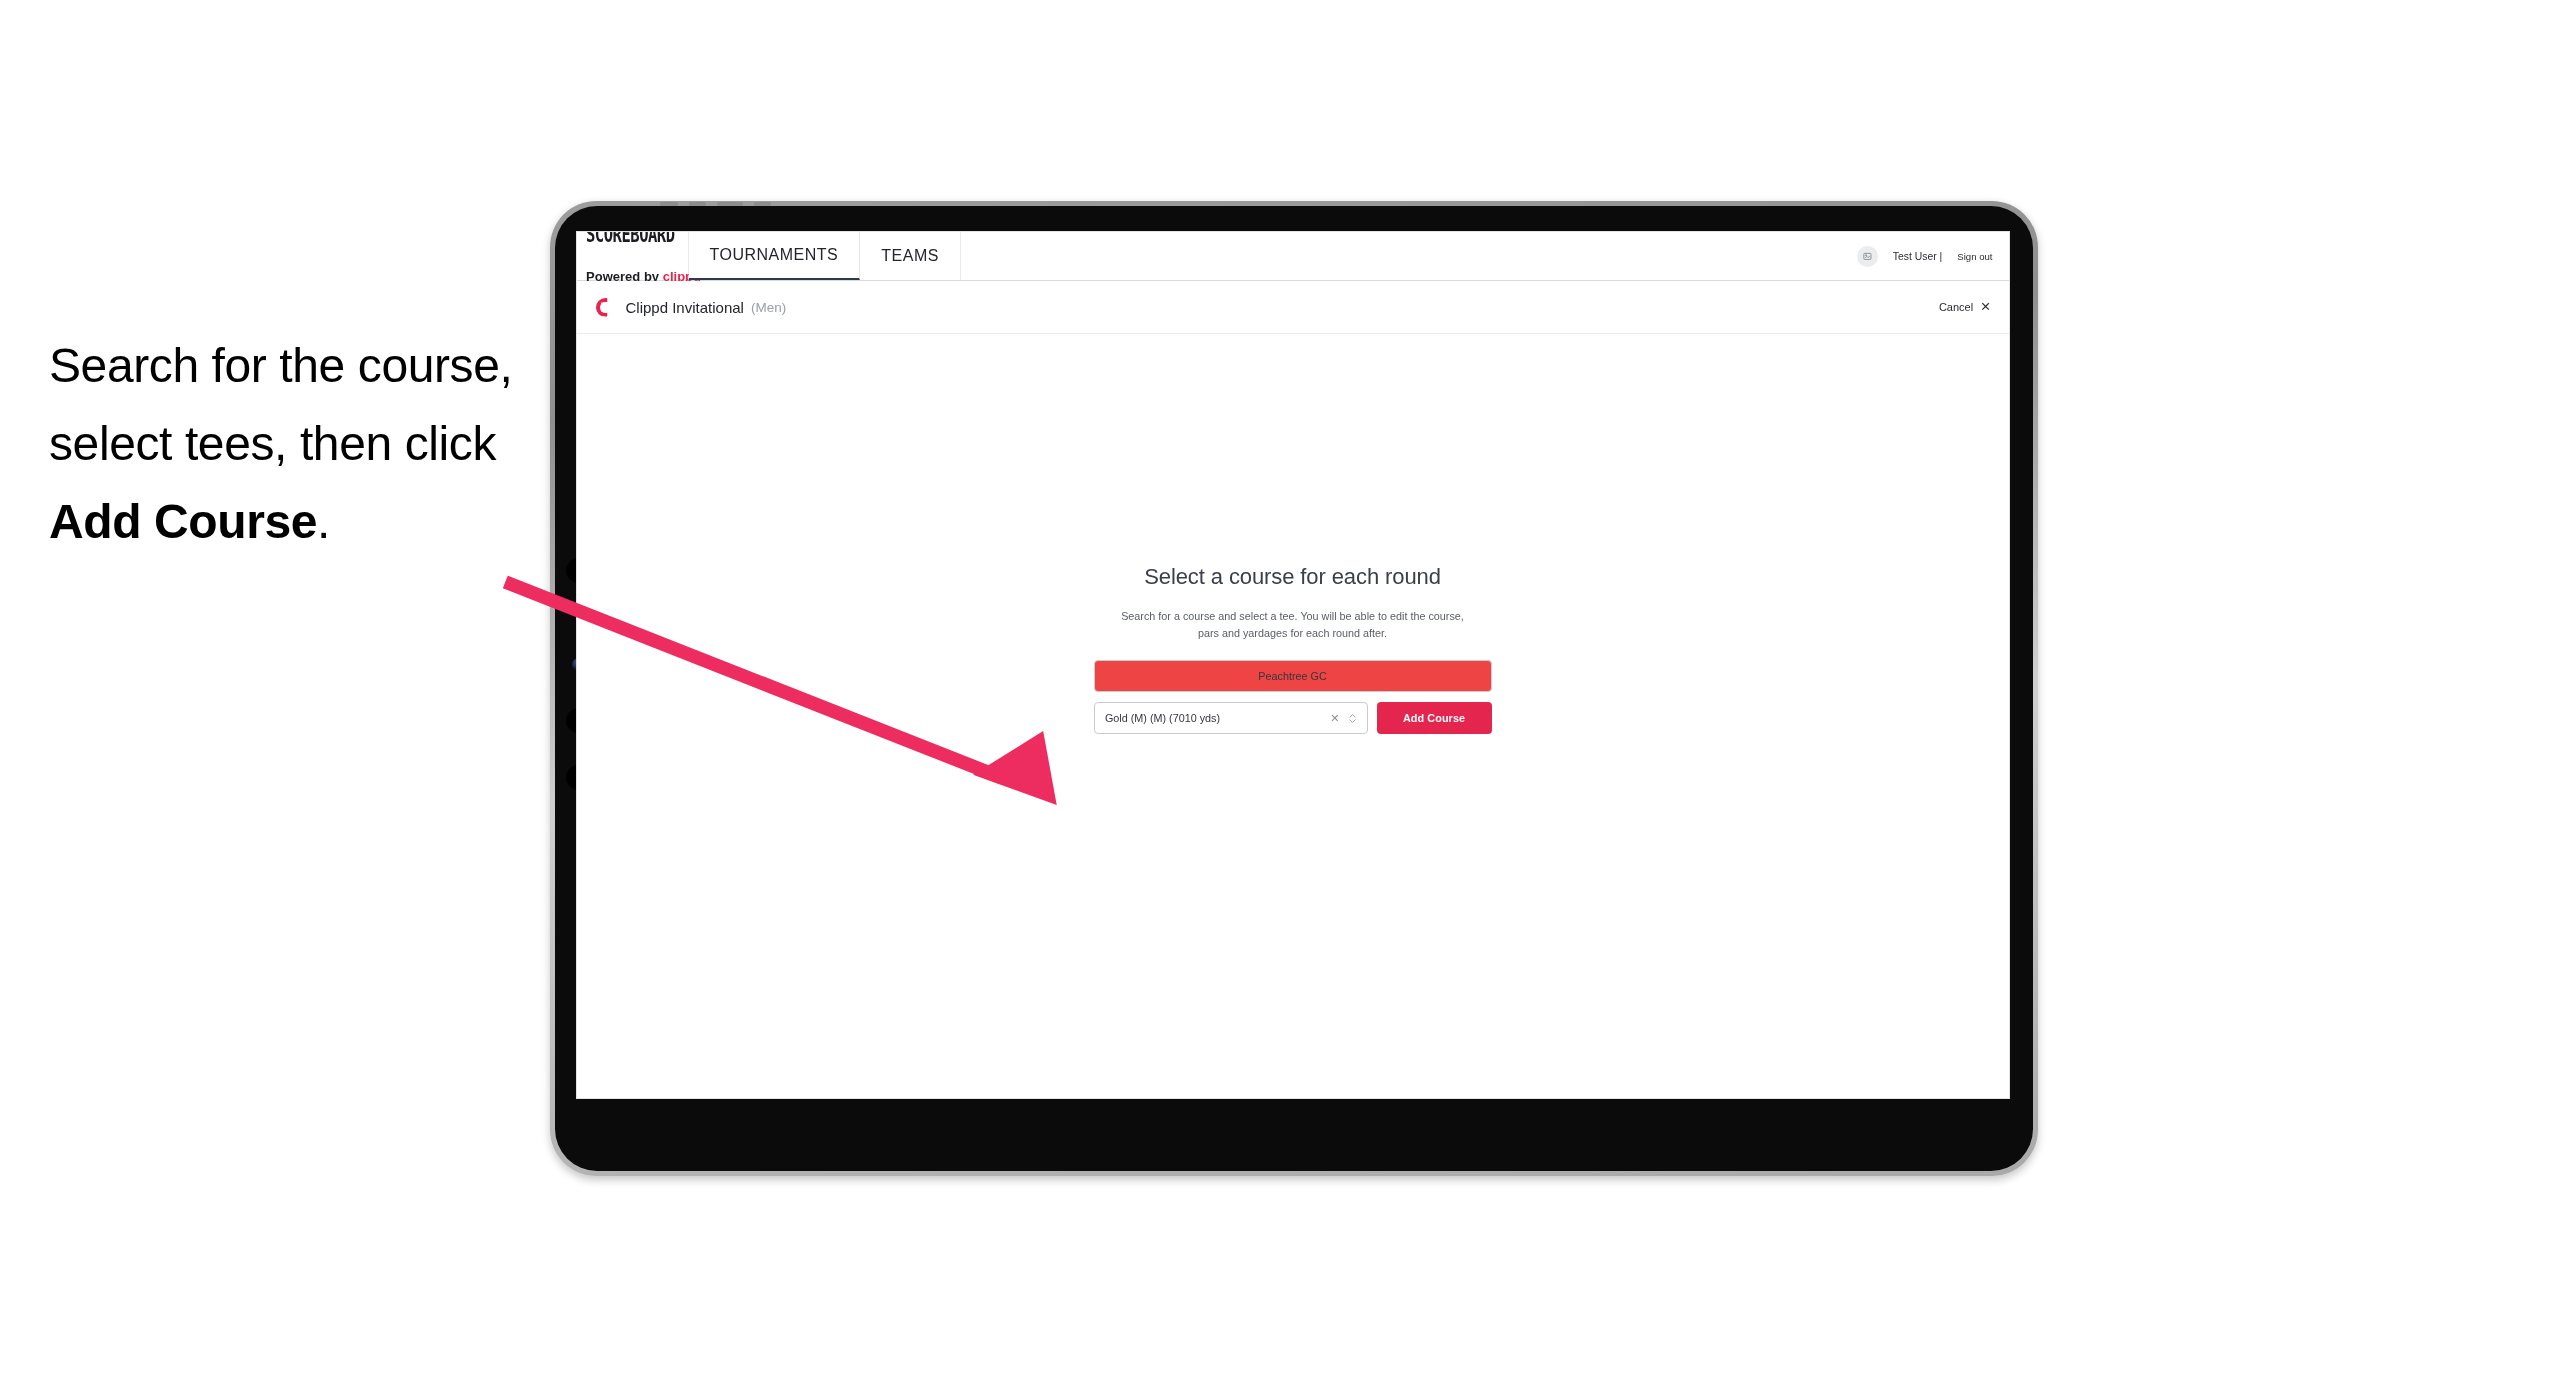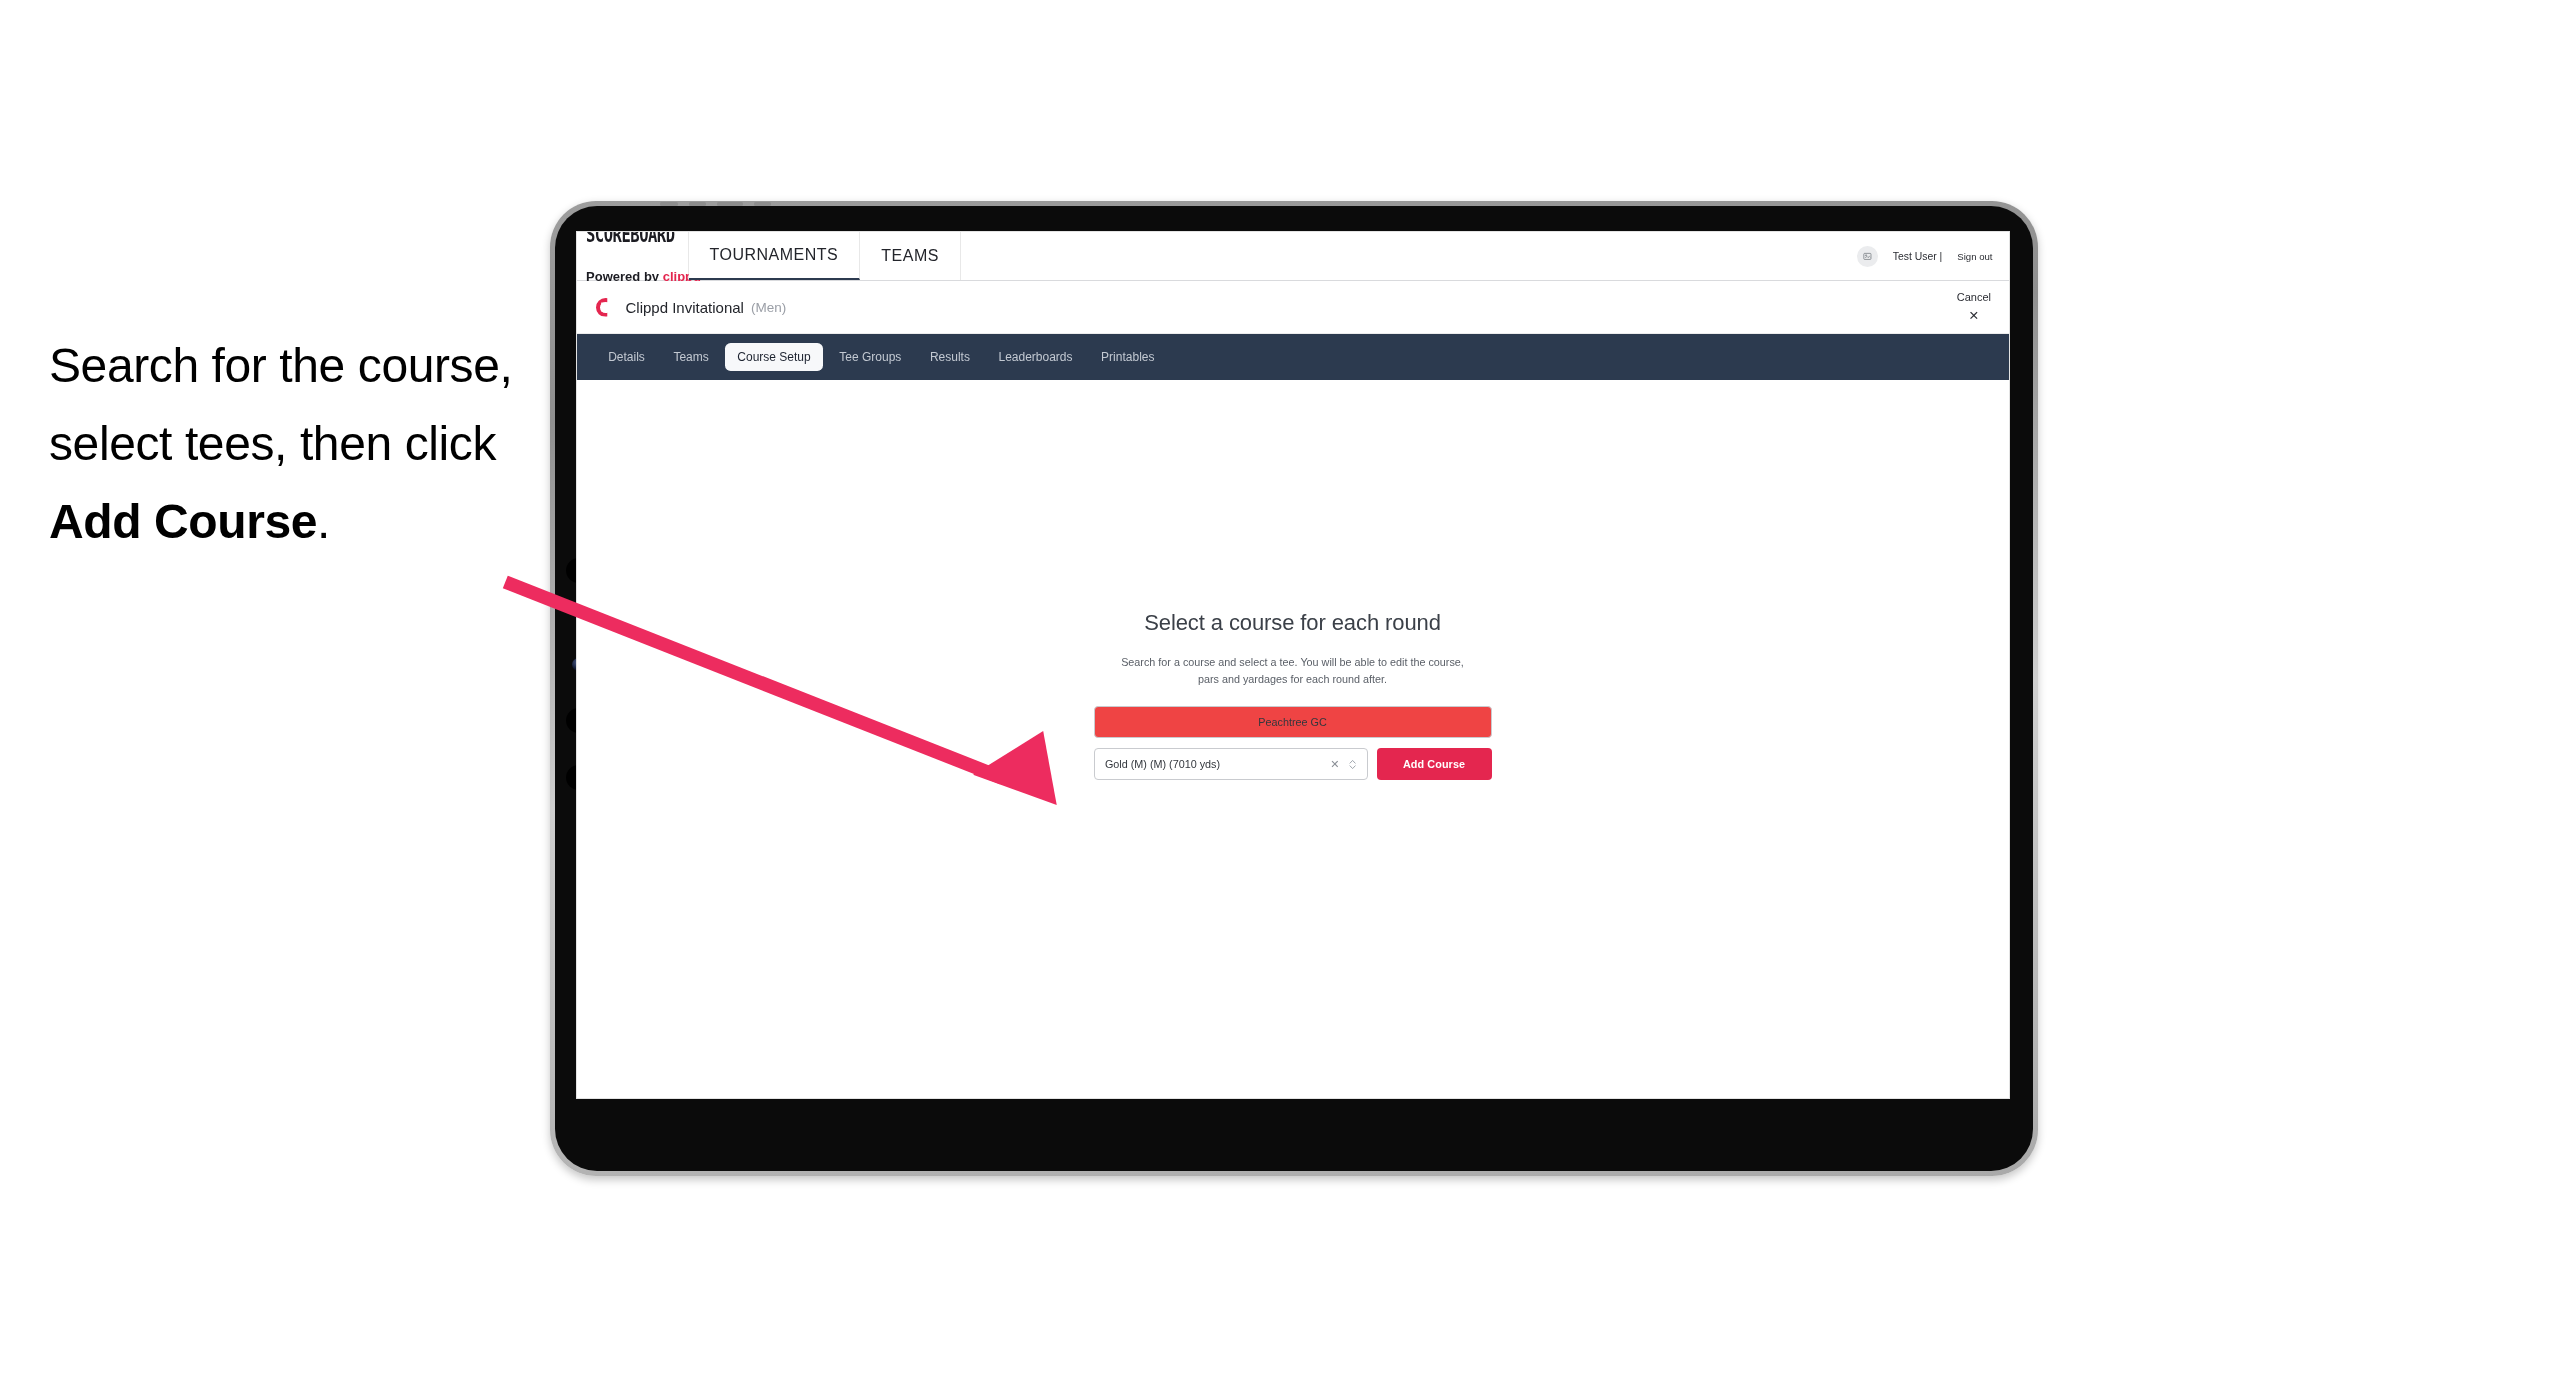--- a/index.html
+++ b/index.html
@@ -186,21 +186,21 @@
   }
   .cmark::before{
     content:"";
     position:absolute; inset:0;
     border: 4px solid #e4264f;
     border-radius: 50%;
     clip-path: polygon(0 0, 62% 0, 62% 26%, 30% 26%, 30% 74%, 62% 74%, 62% 100%, 0 100%);
   }
   .t-name { font-size: 15px; color: #23252b; }
   .t-gender { font-size: 13.5px; color: #9a9ea6; margin-left: 7.2px; }
-  .titlerow-right { margin-left: auto; display: flex; align-items: center; gap: 7.2px; cursor: pointer; flex-direction: column; }
+  .titlerow-right { margin-left: auto; display: flex; align-items: center; gap: 7.2px; cursor: pointer; }
   .cancel-lbl { font-size: 11px; color: #2b2d33; }
   .cancel-x { font-size: 12.7px; color: #2b2d33; line-height: 1; }
 
   
   .subnav {
     height: 46px;
     background: #2c3a4f;
     display: flex; align-items: center;
     padding-left: 19px;
     gap: 3.2px;
@@ -374,29 +374,20 @@
       <div class="titlerow">
         <div class="cmark"></div>
         <div class="t-name">Clippd Invitational</div>
         <div class="t-gender">(Men)</div>
         <div class="titlerow-right">
           <span class="cancel-lbl">Cancel</span>
           <span class="cancel-x">✕</span>
         </div>
       </div>
 
-      <div class="subnav">
-        <div class="subnav-item">Details</div>
-        <div class="subnav-item">Teams</div>
-        <div class="subnav-item active">Course Setup</div>
-        <div class="subnav-item">Tee Groups</div>
-        <div class="subnav-item">Results</div>
-        <div class="subnav-item">Leaderboards</div>
-        <div class="subnav-item">Printables</div>
-      </div>
 
       <div class="content">
         <div class="course-panel">
           <div class="panel-title">Select a course for each round</div>
           <div class="panel-sub">Search for a course and select a tee. You will be able to edit the course, pars and yardages for each round after.</div>
 
           <div class="search-wrap">
             <input class="search-input" type="text" value="Peachtree GC" style="">
           </div>
 

